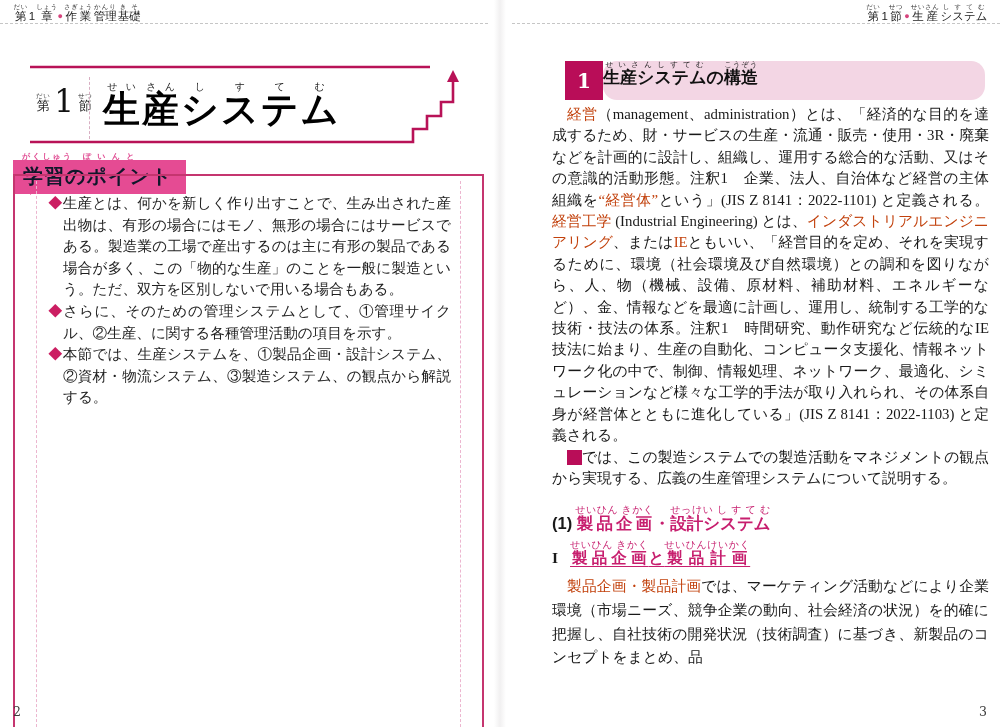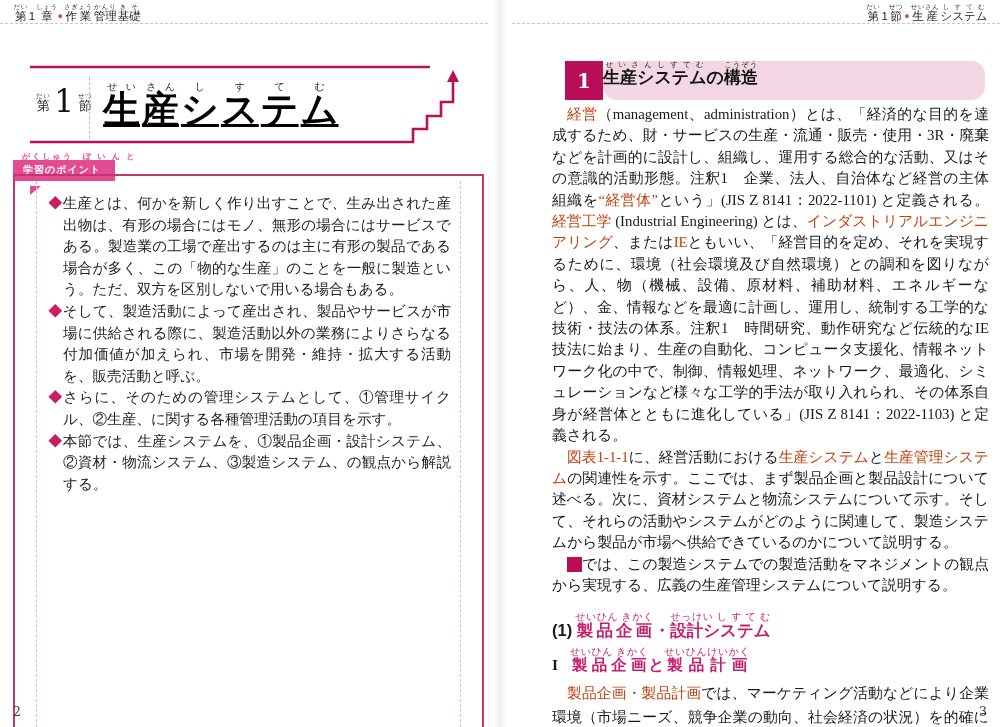--- a/index.html
+++ b/index.html
@@ -23,28 +23,28 @@
   .hrule.hl-left{left:0;width:488px;}
   .hrule.hl-right{left:12px;width:488px;}
 
   
   .tb-svg{position:absolute;left:28px;top:60px;}
   .secno{position:absolute;left:36px;top:88px;display:flex;align-items:center;font-size:13px;color:#222;}
   .secno rt{font-size:6.5px;color:#333;}
   .secno .bignum{font-family:"DejaVu Serif",serif;font-size:31px;color:#111;margin:0 4px;line-height:1;position:relative;top:-2px;}
   .tb-sep{position:absolute;left:89px;top:77px;height:62px;border-left:1.5px dashed #d8aec2;}
   .main-title{position:absolute;left:102px;top:82px;white-space:nowrap;color:#000;}
-  .main-title ruby{margin:10px 1px;text-decoration:underline;}
+  .main-title ruby{margin:10px 1px;}
   .main-title rb,.main-title ruby{font-size:37px;font-weight:700;}
   .main-title rt{font-size:10px;font-weight:500;color:#222;letter-spacing:0;}
 
   
   .pts-furi{position:absolute;left:22px;top:151px;font-size:8px;color:#e04b92;letter-spacing:2px;font-weight:700;text-align:right;}
-  .pts-label{position:absolute;left:13px;top:160px;background:#e54b93;color:#ffffff;font-weight:700;
-    font-size:10px;padding:3px 14px 4px 10px;letter-spacing:1px;}
+  .pts-label{position:absolute;left:13px;top:160px;background:#e54b93;color:#0f172a;font-weight:700;
+    font-size:20px;padding:3px 14px 4px 10px;letter-spacing:1px;}
   .pts-tail{position:absolute;left:30px;top:186px;width:0;height:0;
     border-top:9px solid #e54b93;border-right:11px solid transparent;}
   .pts-box{position:absolute;left:13px;top:174px;width:471px;height:565px;border:2.5px solid #c5356f;box-sizing:border-box;}
   .pts-box::before,.pts-box::after{content:"";position:absolute;top:5px;bottom:5px;border-left:1.5px dashed #ecb6cf;}
   .pts-box::before{left:21px;}
   .pts-box::after{right:21px;}
   .pts-inner{position:absolute;left:33px;right:31px;top:17px;}
   .pts-inner p{margin:0;font-size:14.6px;line-height:21.6px;color:#1f1f1f;
     padding-left:15px;text-indent:-15px;text-align:justify;}
   .dia{color:#cb1e62;}
@@ -63,21 +63,21 @@
 
   .rbody{position:absolute;left:52px;top:104px;width:437px;font-family:"Liberation Serif","DejaVu Serif",serif;}
   .rbody p{margin:0;font-size:14.8px;line-height:21.4px;text-align:justify;text-indent:15px;color:#191919;}
   .rbody em{font-style:normal;color:#c2410c;}
   .nb{display:inline-block;background:#b90d58;color:#fff;font-size:12.5px;line-height:15px;
     width:15px;text-align:center;font-weight:700;font-family:"Liberation Sans",sans-serif;vertical-align:1px;}
   .sub1{margin:0;margin-top:16px;font-family:"Liberation Sans",sans-serif;font-size:16.5px;font-weight:700;color:#c71e6e;}
   .sub1 .blk,.sub2 .blk{color:#1a1a1a;font-weight:700;}
   .sub1 rt,.sub2 rt{font-size:10px;}
   .sub2{margin:0;margin-top:5px;font-family:"Liberation Sans",sans-serif;font-size:15.5px;font-weight:700;color:#c71e6e;}
-  .sub2 .ul{text-underline-offset:3px;}
+  .sub2 .ul{text-decoration:underline;text-underline-offset:3px;}
   .sub2 .blk{margin-right:14px;font-family:"Liberation Serif",serif;}
   .p4{margin-top:6px !important;line-height:23.6px !important;}
 </style>
 </head>
 <body>
 
 <div class="spread">
 
   <div class="page left">
     <div class="runhead rh-left">
@@ -98,21 +98,20 @@
     <div class="tb-sep"></div>
     <div class="main-title"><ruby>生<rt>せい</rt></ruby><ruby>産<rt>さん</rt></ruby><ruby>シ<rt>し</rt></ruby><ruby>ス<rt>す</rt></ruby><ruby>テ<rt>て</rt></ruby><ruby>ム<rt>む</rt></ruby></div>
 
     <div class="pts-furi">がくしゅう　ぽ い ん と</div>
     <div class="pts-label">学習のポイント</div>
     <div class="pts-tail"></div>
 
     <div class="pts-box">
       <div class="pts-inner">
         <p><span class="dia">◆</span><span>生産とは、何かを新しく作り出すことで、生み出された産出物は、有形の場合にはモノ、無形の場合にはサービスである。製造業の工場で産出するのは主に有形の製品である場合が多く、この「物的な生産」のことを一般に製造という。ただ、双方を区別しないで用いる場合もある。</span></p>
-        <p><span class="dia">◆</span><span>そして、製造活動によって産出され、製品やサービスが市場に供給される際に、製造活動以外の業務によりさらなる付加価値が加えられ、市場を開発・維持・拡大する活動を、販売活動と呼ぶ。</span></p>
         <p><span class="dia">◆</span><span>さらに、そのための管理システムとして、①管理サイクル、②生産、に関する各種管理活動の項目を示す。</span></p>
         <p><span class="dia">◆</span><span>本節では、生産システムを、①製品企画・設計システム、②資材・物流システム、③製造システム、の観点から解説する。</span></p>
       </div>
     </div>
 
     <div class="pageno pn-left">2</div>
   </div>
 
   <div class="page right">
     <div class="runhead rh-right">
@@ -122,21 +121,20 @@
 
     <div class="band">
       <div class="band-num">1</div>
       <div class="band-rest">
         <span class="band-title"><ruby>生産システム<rt>せいさんしすてむ</rt></ruby><ruby>の<rt>&nbsp;</rt></ruby><ruby>構造<rt>こうぞう</rt></ruby></span>
       </div>
     </div>
 
     <div class="rbody">
       <p><em>経営</em>（management、administration）とは、「経済的な目的を達成するため、財・サービスの生産・流通・販売・使用・3R・廃棄などを計画的に設計し、組織し、運用する総合的な活動、又はその意識的活動形態。注釈1　企業、法人、自治体など経営の主体組織を<em>“経営体”</em>という」(JIS Z 8141：2022-1101) と定義される。<em>経営工学</em> (Industrial Engineering) とは、<em>インダストリアルエンジニアリング</em>、または<em>IE</em>ともいい、「経営目的を定め、それを実現するために、環境（社会環境及び自然環境）との調和を図りながら、人、物（機械、設備、原材料、補助材料、エネルギーなど）、金、情報などを最適に計画し、運用し、統制する工学的な技術・技法の体系。注釈1　時間研究、動作研究など伝統的なIE技法に始まり、生産の自動化、コンピュータ支援化、情報ネットワーク化の中で、制御、情報処理、ネットワーク、最適化、シミュレーションなど様々な工学的手法が取り入れられ、その体系自身が経営体とともに進化している」(JIS Z 8141：2022-1103) と定義される。</p>
-      <p><em>図表1-1-1</em>に、経営活動における<em>生産システム</em>と<em>生産管理システム</em>の関連性を示す。ここでは、まず製品企画と製品設計について述べる。次に、資材システムと物流システムについて示す。そして、それらの活動やシステムがどのように関連して、製造システムから製品が市場へ供給できているのかについて説明する。</p>
       <p><span class="nb">2</span>では、この製造システムでの製造活動をマネジメントの観点から実現する、広義の生産管理システムについて説明する。</p>
 
       <h3 class="sub1">
         <span class="blk">(1)</span>
         <span><ruby>製品企画<rt>せいひん きかく</rt></ruby><ruby>・<rt>&nbsp;</rt></ruby><ruby>設計システム<rt>せっけい し す て む</rt></ruby></span>
       </h3>
       <h4 class="sub2">
         <span class="blk">I</span><span class="ul"><ruby>製品企画<rt>せいひん きかく</rt></ruby><ruby>と<rt>&nbsp;</rt></ruby><ruby>製品計画<rt>せいひんけいかく</rt></ruby></span>
       </h4>
       <p class="p4"><em>製品企画・製品計画</em>では、マーケティング活動などにより企業環境（市場ニーズ、競争企業の動向、社会経済の状況）を的確に把握し、自社技術の開発状況（技術調査）に基づき、新製品のコンセプトをまとめ、品</p>

